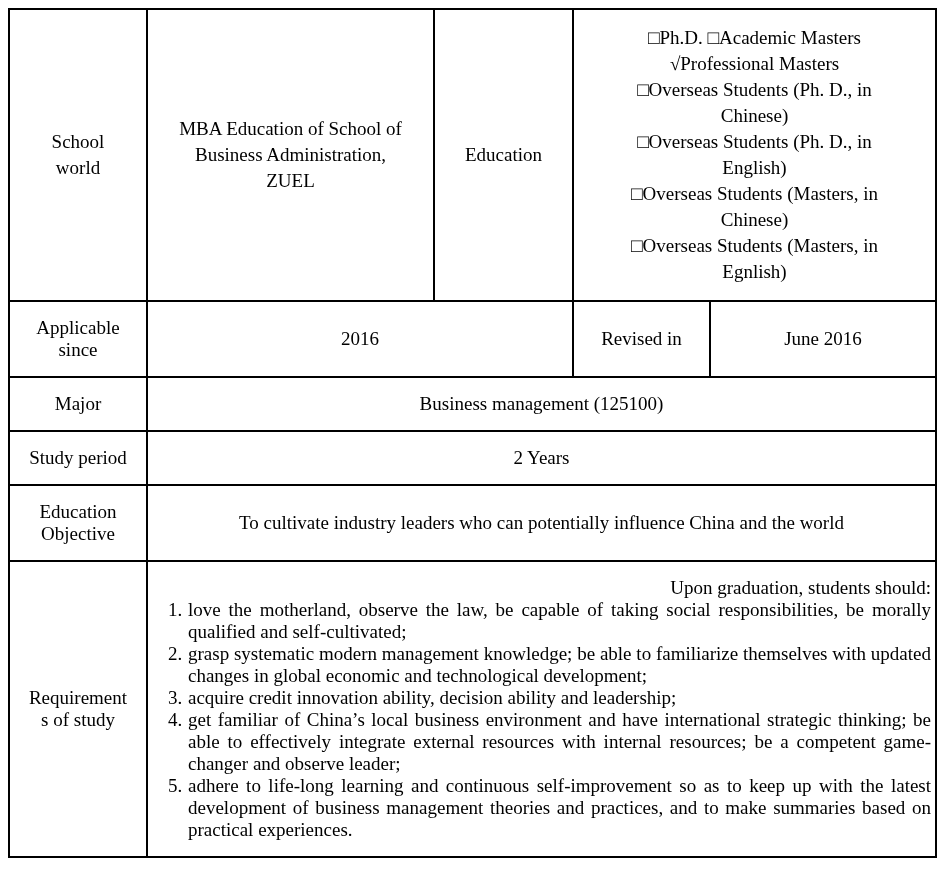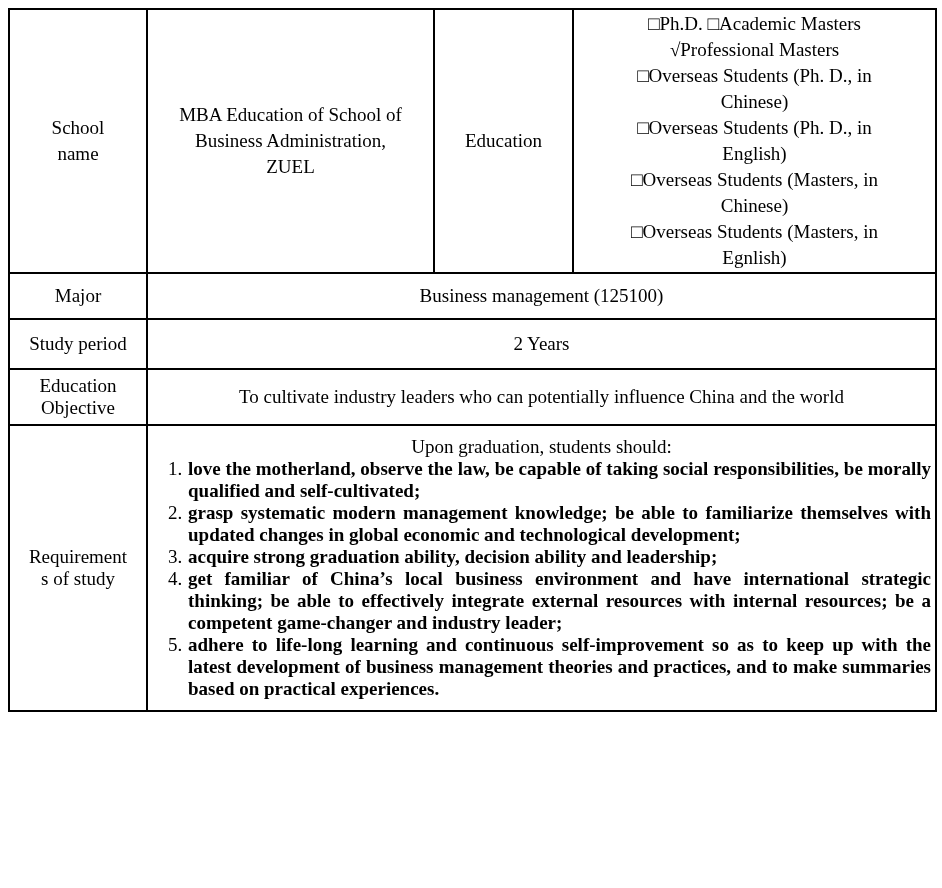--- a/index.html
+++ b/index.html
@@ -19,78 +19,85 @@
     table-layout: fixed;
     margin: 8px 0 0 8px;
     width: 927px;
   }
   table.spec td {
     border: 2px solid #000000;
     text-align: center;
     vertical-align: middle;
     font-size: 19px;
     line-height: 22px;
-    padding: 1px 4px;
+    padding: 15px 4px;
     overflow: hidden;
   }
   .ml { white-space: pre-line; }          
   tr.r1 td { line-height: 26px; }
   td.programmes-options {
     text-align: left;
     vertical-align: top;
     line-height: 22px;
     padding: 2px 2px 0 5px;
   }
   td.left-val { text-align: left; }
   td.major-val { padding-left: 54px; }
   td.period-val { padding-left: 72px; }
   td.req-cell {
     text-align: left;
     vertical-align: top;
     padding: 3px 10px 0 8px;
     line-height: 21.5px;
     font-size: 18.5px;
   }
-  .req-intro { text-align: center; }
+  .req-intro { text-align: right; }
   .req-item { display: flex; margin-left: 10px; }
   .req-num { flex: 0 0 26px; }
-  .req-text { flex: 1; text-align: justify; font-weight: bold; }
+  .req-text { flex: 1; text-align: justify; }
 </style>
 </head>
 <body>
 
 <table class="spec">
   <colgroup>
     <col style="width:138px">
     <col style="width:287px">
     <col style="width:139px">
     <col style="width:137px">
     <col style="width:226px">
   </colgroup>
   <tbody>
     <tr class="r1" style="height:226px">
       <td class="ml">School
-name</td>
+world</td>
       <td class="ml">MBA Education of School of
 Business Administration,
 ZUEL</td>
       <td>Education</td>
       <td class="ml programmes-options" colspan="2">□Ph.D. □Academic Masters
 √Professional Masters
 □Overseas Students (Ph. D., in
 Chinese)
 □Overseas Students (Ph. D., in
 English)
 □Overseas Students (Masters, in
 Chinese)
 □Overseas Students (Masters, in
 Egnlish)</td>
     </tr>
 
 
+    <tr style="height:56px">
+      <td class="ml">Applicable
+since</td>
+      <td colspan="2">2016</td>
+      <td>Revised in</td>
+      <td>June 2016</td>
+    </tr>
 
     <tr style="height:46px">
       <td>Major</td>
       <td class="left-val major-val" colspan="4">Business management (125100)</td>
     </tr>
 
     <tr style="height:50px">
       <td>Study period</td>
       <td class="left-val period-val" colspan="4">2 Years</td>
     </tr>
@@ -110,25 +117,25 @@
         <div class="req-item">
           <span class="req-num">1.</span>
           <span class="req-text">love the motherland, observe the law, be capable of taking social responsibilities, be morally qualified and self-cultivated;</span>
         </div>
         <div class="req-item">
           <span class="req-num">2.</span>
           <span class="req-text">grasp systematic modern management knowledge; be able to familiarize themselves with updated changes in global economic and technological development;</span>
         </div>
         <div class="req-item">
           <span class="req-num">3.</span>
-          <span class="req-text">acquire strong graduation ability, decision ability and leadership;</span>
+          <span class="req-text">acquire credit innovation ability, decision ability and leadership;</span>
         </div>
         <div class="req-item">
           <span class="req-num">4.</span>
-          <span class="req-text">get familiar of China’s local business environment and have international strategic thinking; be able to effectively integrate external resources with internal resources; be a competent game-changer and industry leader;</span>
+          <span class="req-text">get familiar of China’s local business environment and have international strategic thinking; be able to effectively integrate external resources with internal resources; be a competent game-changer and observe leader;</span>
         </div>
         <div class="req-item">
           <span class="req-num">5.</span>
           <span class="req-text">adhere to life-long learning and continuous self-improvement so as to keep up with the latest development of business management theories and practices, and to make summaries based on practical experiences.</span>
         </div>
       </td>
     </tr>
 
   </tbody>
 </table>

